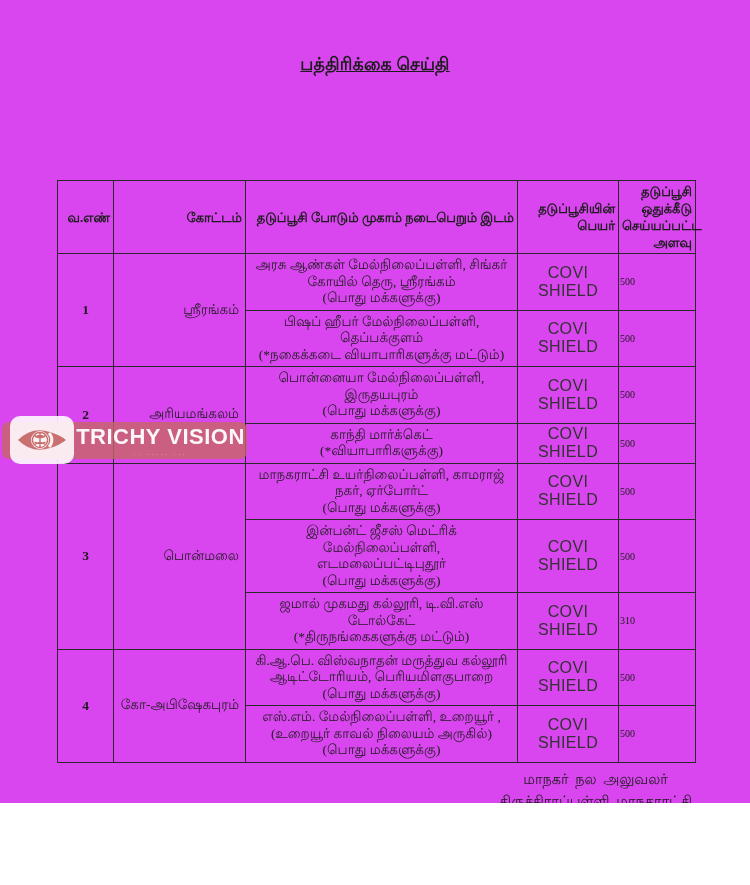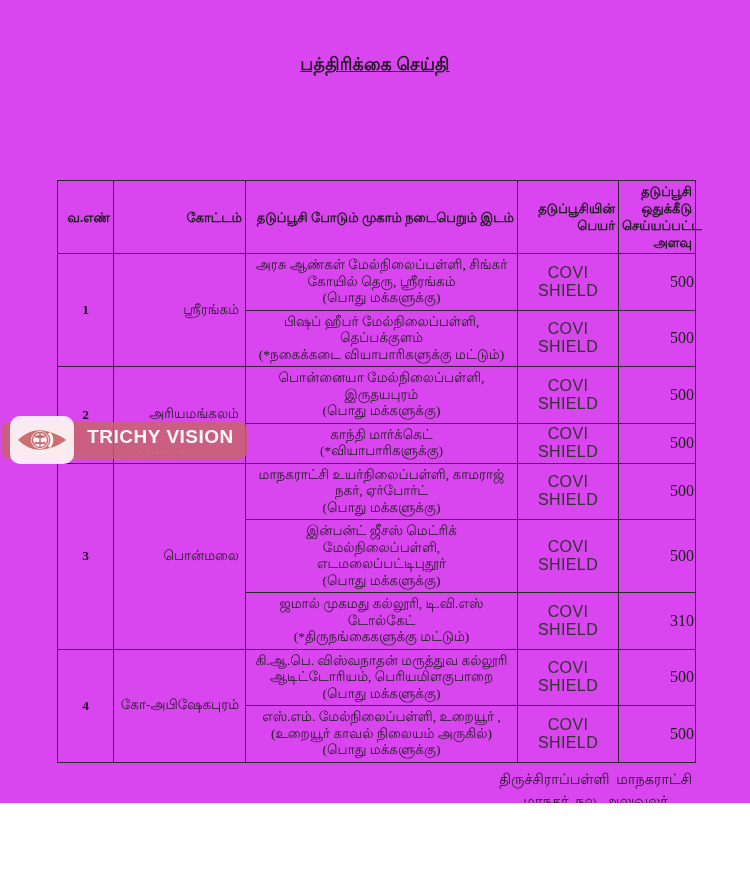--- a/index.html
+++ b/index.html
@@ -58,21 +58,21 @@
     white-space:pre-line;
     vertical-align:middle;
   }
   td.vaccine{
     text-align:center;
     font-family:"Liberation Sans","DejaVu Sans",sans-serif;
     font-size:16px;
     letter-spacing:.4px;
     color:#333;
   }
-  td.qty{ text-align:right; font-size:16px; }
+  td.qty{ text-align:left; font-size:10px; }
   .signature{
     position:absolute;
     right:58px; top:768px;
     text-align:center;
     font-size:14.5px;
     line-height:22px;
     word-spacing:3px;
   }
   
   .watermark{
@@ -99,21 +99,21 @@
   }
   .wm-text{
     position:absolute;
     left:76px; top:3px; width:165px; height:37px;
     display:flex; flex-direction:column; align-items:center; justify-content:center;
   }
   .wm-brand{
     color:rgba(255,255,255,0.95);
     font-family:"Liberation Sans","DejaVu Sans",sans-serif;
     font-weight:bold;
-    font-size:19px;
+    font-size:22px;
     letter-spacing:.5px;
     white-space:nowrap;
   }
   .wm-tagline{
     color:rgba(255,255,255,0.75);
     font-family:"Liberation Sans","DejaVu Sans",sans-serif;
     font-size:6px;
     letter-spacing:2.5px;
     margin-top:1px;
     white-space:nowrap;
@@ -211,22 +211,22 @@
           <td class="loc">எஸ்.எம். மேல்நிலைப்பள்ளி, உறையூர் ,
 (உறையூர் காவல் நிலையம் அருகில்)
 (பொது மக்களுக்கு)</td>
           <td class="vaccine">COVI SHIELD</td>
           <td class="qty">500</td>
         </tr>
       </tbody>
   </table>
 
   <div class="signature">
+    <div>மாநகர் நல அலுவலர்</div>
     <div>திருச்சிராப்பள்ளி மாநகராட்சி</div>
-    <div>மாநகர் நல அலுவலர்</div>
   </div>
 
   <div class="watermark">
     <div class="wm-banner"></div>
     <div class="wm-logo">
       <svg width="52" height="36" viewBox="0 0 52 36" aria-hidden="true">
         <path d="M2 18 Q16 4 34 10 Q44 13 50 18 Q44 23 34 26 Q16 32 2 18 Z" fill="rgba(197,101,101,0.92)"></path>
         <circle cx="24" cy="18" r="9" fill="rgba(255,255,255,0.92)"></circle>
         <path d="M24 10.5 a7.5 7.5 0 1 0 0.01 0 Z M19 15 q5 -3 10 0 M18.5 20 q5.5 3 11 0 M24 10.5 v15 M18 13 q6 5 12 0 M18 23 q6 -5 12 0" fill="none" stroke="rgba(197,101,101,0.95)" stroke-width="1.4"></path>
         <path d="M33 11 a10 10 0 0 1 0 14" fill="none" stroke="rgba(255,255,255,0.9)" stroke-width="3"></path>

